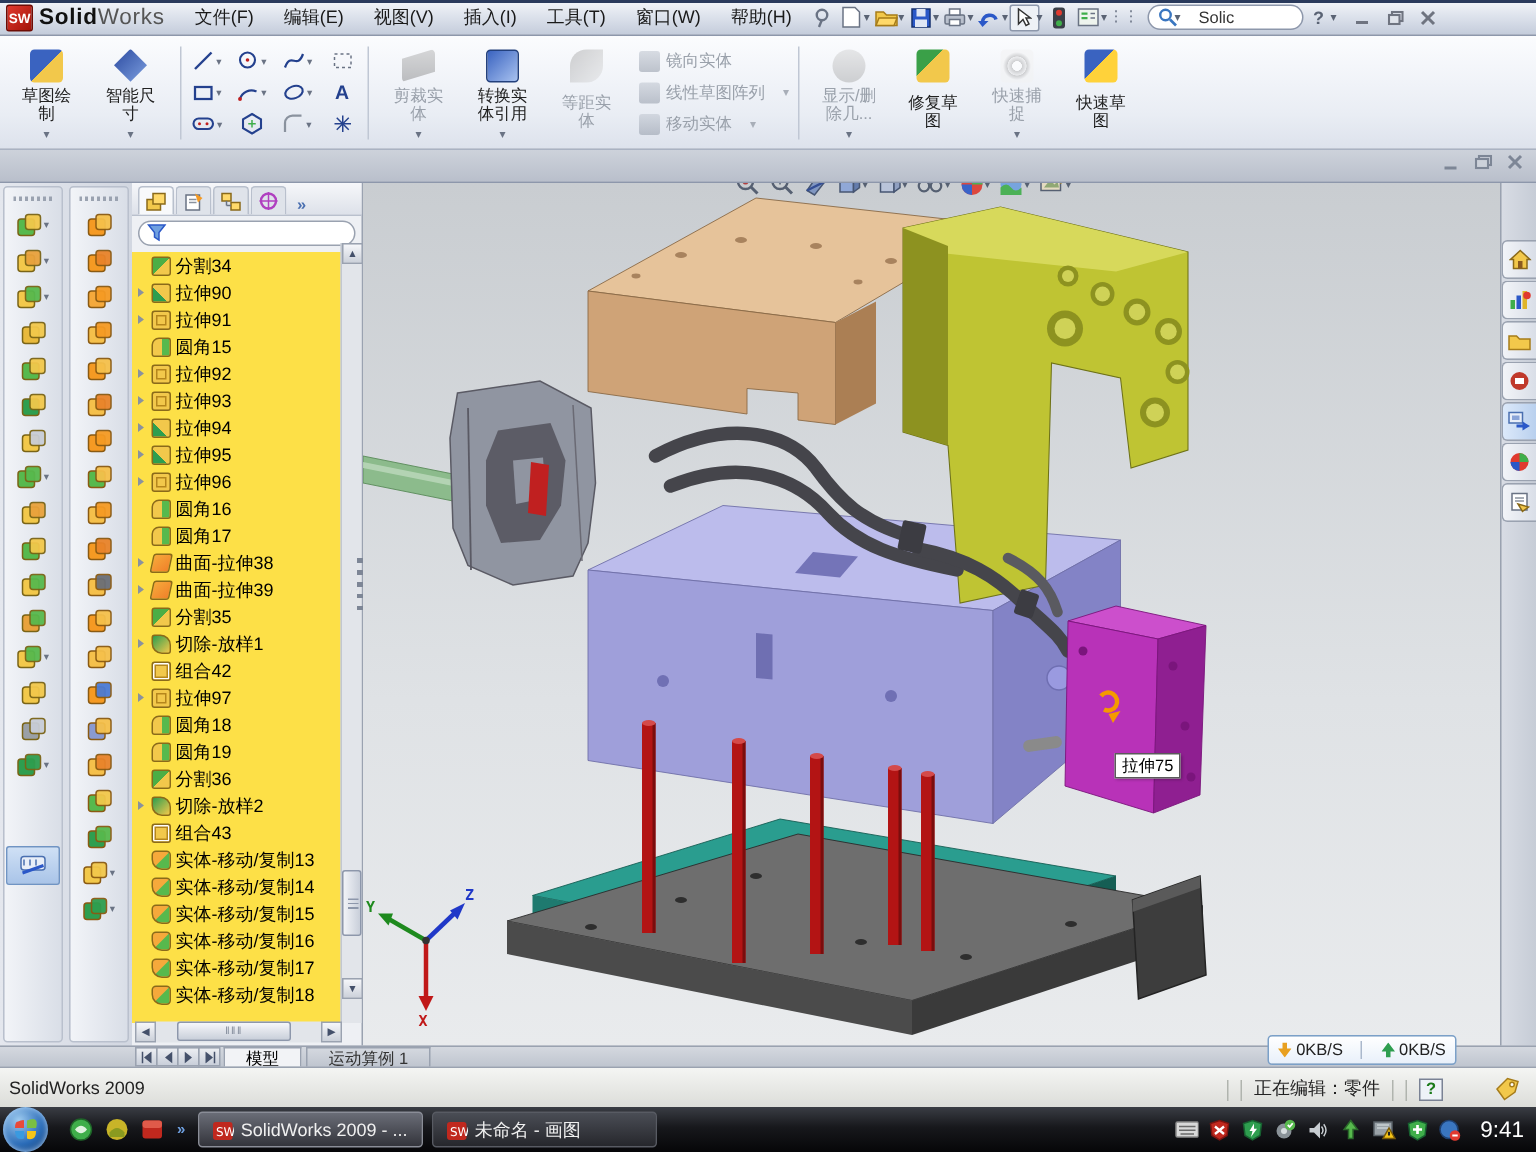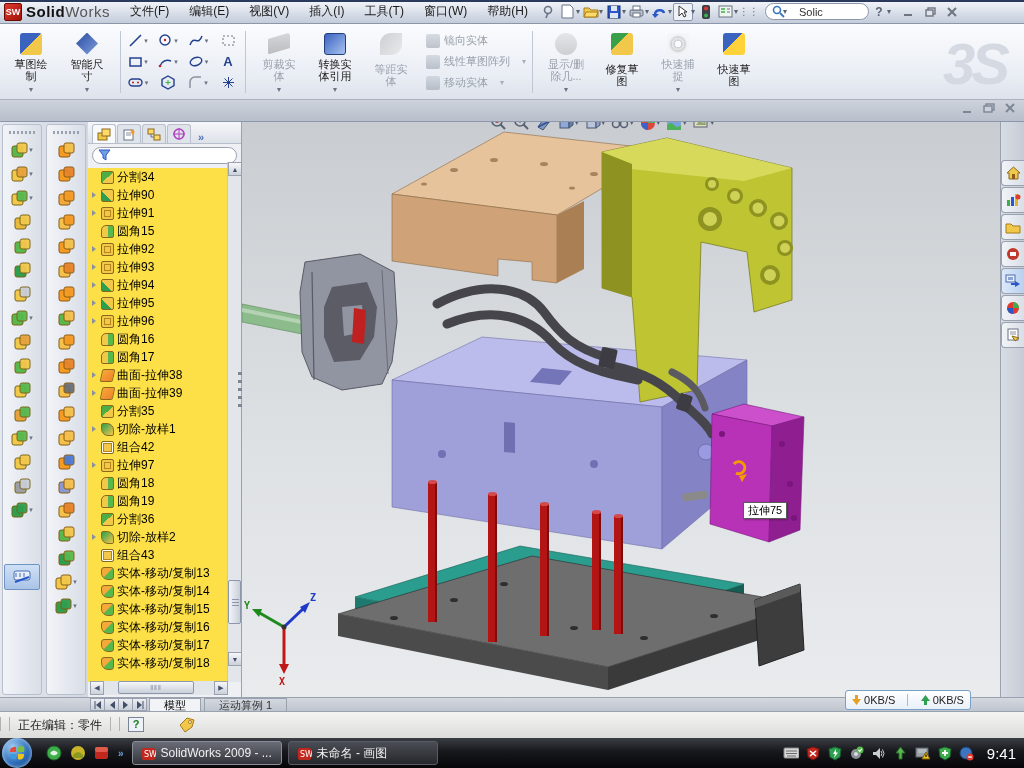--- a/index.html
+++ b/index.html
@@ -145,21 +145,21 @@
   
   .netwidget { position:absolute; left:845px; top:690px; width:126px; height:20px; background:linear-gradient(#ffffff,#e8f0fa);
     border:1px solid #7ba0c8; border-radius:3px; display:flex; align-items:center; justify-content:space-around; font-size:11px; color:#222; z-index:5; }
   .netcell { display:flex; align-items:center; gap:3px; }
   .netdiv { width:1px; height:12px; background:#aab8cc; }
 
   
   .statusbar { position:absolute; left:0; top:711px; width:1024px; height:27px; background:linear-gradient(#f4f5f3,#dcddd9);
     border-top:1px solid #9aa2b0; display:flex; align-items:center; font-size:12px; color:#222; }
   .sb-left { padding-left:6px; flex:1; }
-  .sb-right { display:flex; align-items:flex-start; gap:8px; padding-right:10px; }
+  .sb-right { display:flex; align-items:flex-end; gap:8px; padding-right:10px; }
   .sb-sep { width:1px; height:14px; background:#b0b4ae; }
   .helpbox { width:16px; height:15px; border:1px solid #7a8294; background:#eef2f8; color:#1a7a1a; font-weight:bold; font-size:11px;
     display:flex; align-items:center; justify-content:center; }
 
   
   .taskbar { position:absolute; left:0; top:738px; width:1024px; height:30px;
     background:linear-gradient(#3a3d44,#17181c 45%,#060608); display:flex; align-items:center; }
   .orb { width:30px; height:30px; border-radius:50%; margin-left:2px; position:relative; flex:none;
     background:radial-gradient(circle at 35% 30%,#9ecbf0,#2b6cb8 55%,#0c2f63); box-shadow:inset 0 0 4px #bfe0ff; }
   .qlaunch { display:flex; align-items:center; gap:8px; margin:0 8px 0 14px; }
@@ -282,21 +282,20 @@
       <span class="winbtn">
           <svg width="10" height="10">
             <line x1="1" y1="1" x2="9" y2="9" stroke="#6f7480" stroke-width="2"></line>
             <line x1="9" y1="1" x2="1" y2="9" stroke="#6f7480" stroke-width="2"></line>
           </svg>
         </span>
     </div>
   </div>
 
   <div class="commandbar">
-    <div class="watermark">3S</div>
     <div class="cmdgroup">
 
         <div class="bigbtn" data-enabled="true">
           <span class="bicon" data-icon="sketch"></span>
           <span class="blabel">草图绘
 制</span>
           <span class="bcaret">▾</span>
         </div>
 
         <div class="bigbtn" data-enabled="true">
@@ -1305,20 +1304,21 @@
     <span class="netdiv"></span>
     <span class="netcell">
         <svg width="9" height="10">
           <polygon points="4.5,0 0,6 3,6 3,10 6,10 6,6 9,6" fill="#2e9e4f"></polygon>
         </svg>
         <span>0KB/S</span>
       </span>
   </div>
 
   <div class="statusbar">
+    <span class="sb-left">SolidWorks 2009</span>
     <div class="sb-right">
       <span class="sb-sep"></span>
         <span class="sb-sep"></span>
       <span>正在编辑：零件</span>
       <span class="sb-sep"></span>
         <span class="sb-sep"></span>
       <span class="helpbox">?</span>
       <svg width="18" height="16" style="margin-left:26px">
           <polygon points="2,8 9,1 16,3 14,10 7,15" fill="#f2c84b" stroke="#a67c1a"></polygon>
           <circle cx="12" cy="5" r="1.5" fill="#fff" stroke="#a67c1a"></circle>

